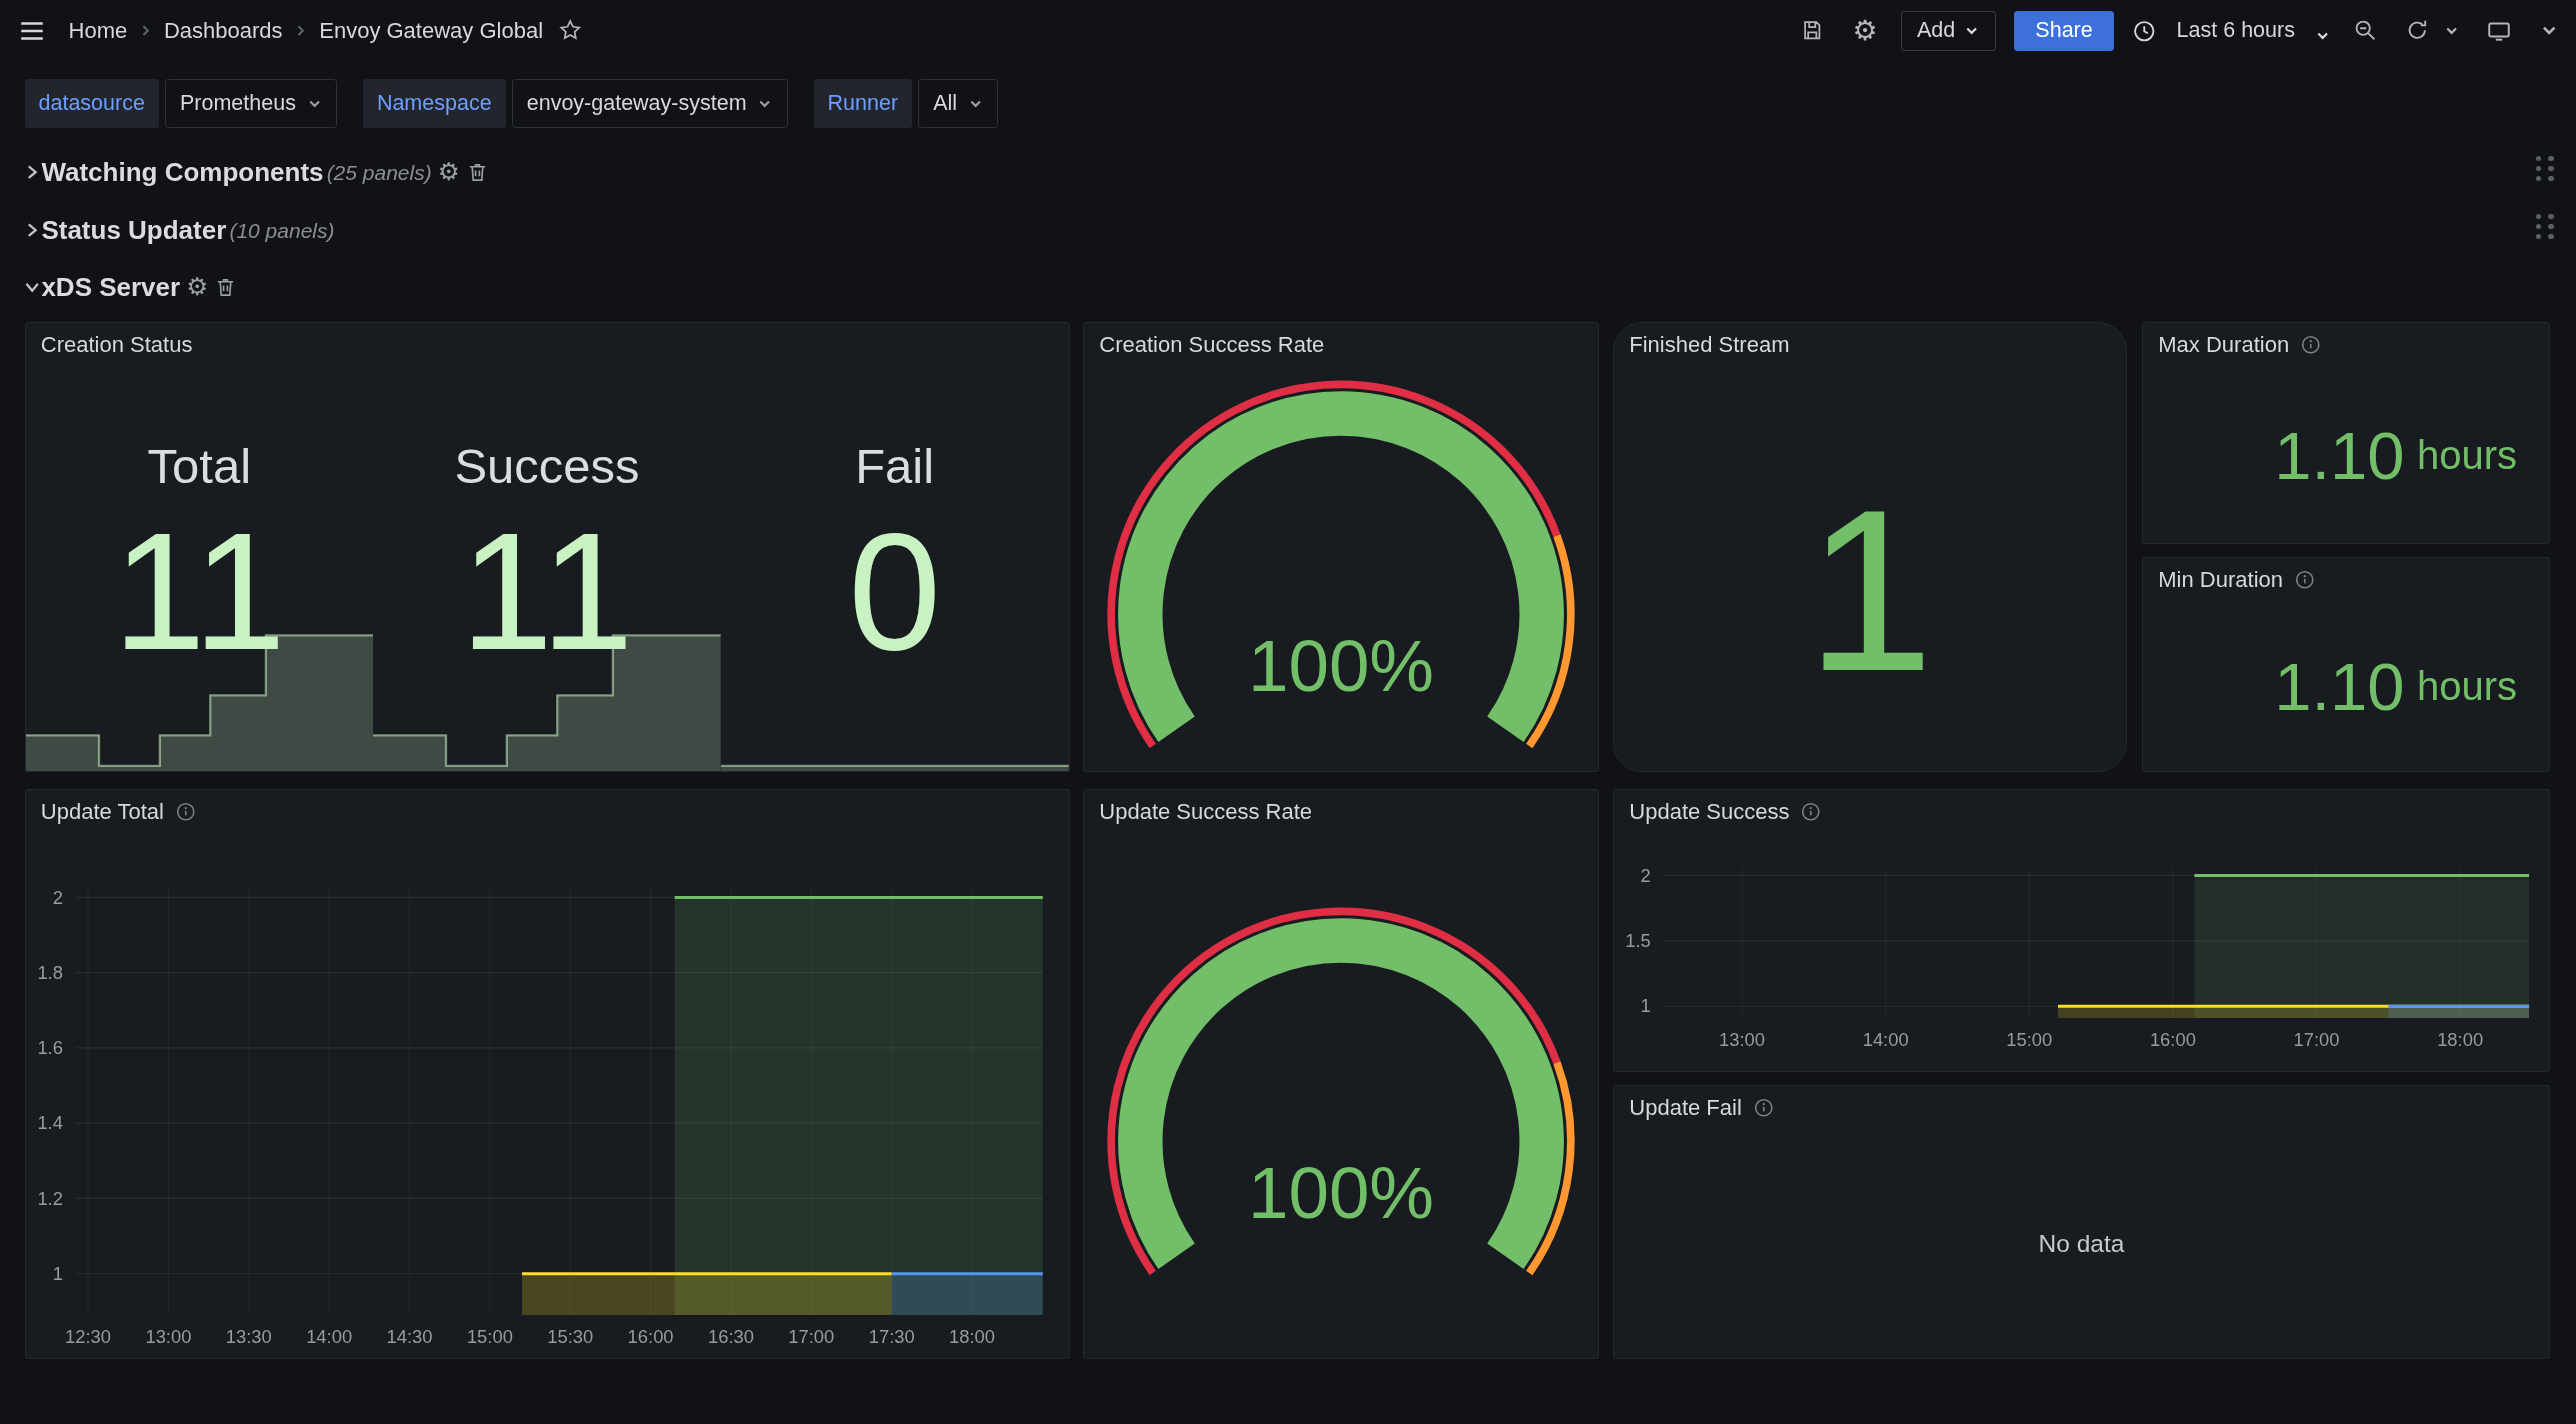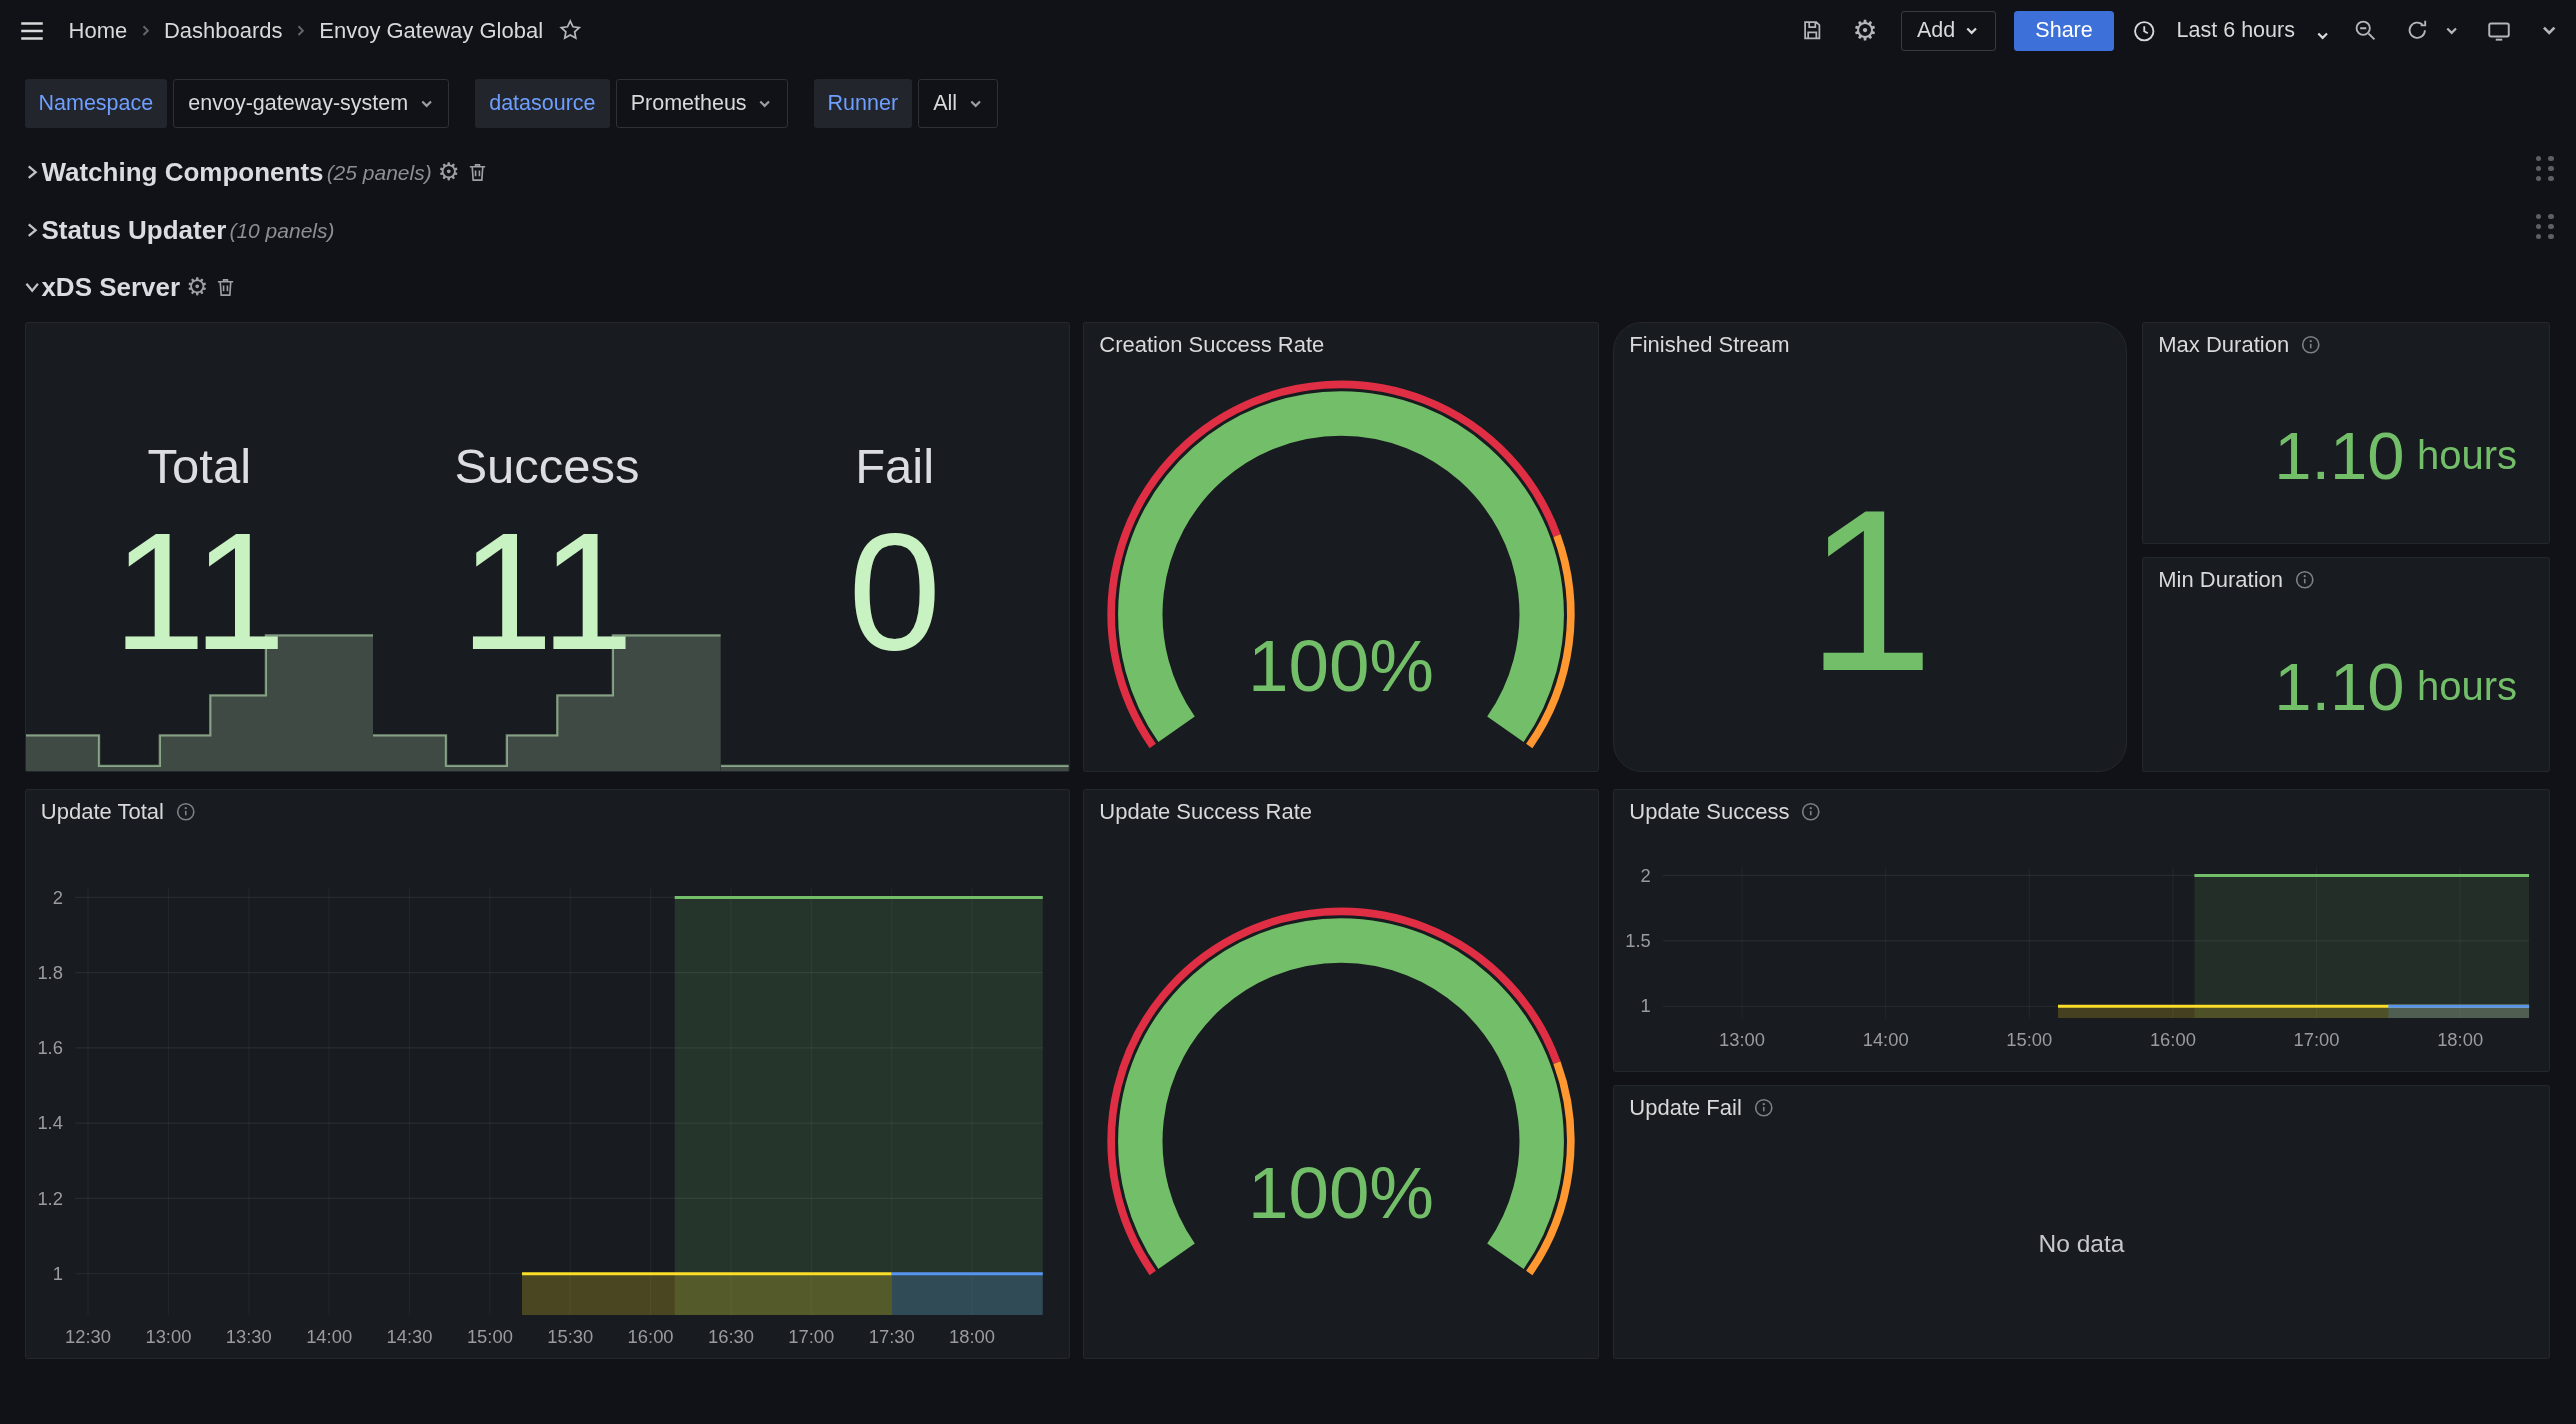--- a/index.html
+++ b/index.html
@@ -166,34 +166,34 @@
     <button class="iconbtn">
       <svg viewBox="0 0 14 14" width="18.4" height="18.4">
           <path d="M3 5l4 4 4-4" stroke="currentColor" stroke-width="2" fill="none"></path>
         </svg>
     </button>
   </div>
 </header>
 
 <div class="varbar">
   <div class="vargroup">
-    <span class="varlabel">Namespace</span>
+    <span class="varlabel">datasource</span>
     <button class="varvalue">
-      <span>envoy-gateway-system</span>
+      <span>Prometheus</span>
       <span class="chev">
           <svg viewBox="0 0 14 14" width="15.3" height="15.3">
             <path d="M3 5l4 4 4-4" stroke="currentColor" stroke-width="2" fill="none"></path>
           </svg>
         </span>
     </button>
   </div>
   <div class="vargroup">
-    <span class="varlabel">datasource</span>
+    <span class="varlabel">Namespace</span>
     <button class="varvalue">
-      <span>Prometheus</span>
+      <span>envoy-gateway-system</span>
       <span class="chev">
           <svg viewBox="0 0 14 14" width="15.3" height="15.3">
             <path d="M3 5l4 4 4-4" stroke="currentColor" stroke-width="2" fill="none"></path>
           </svg>
         </span>
     </button>
   </div>
   <div class="vargroup">
     <span class="varlabel">Runner</span>
     <button class="varvalue">
@@ -262,20 +262,23 @@
       <span class="gear-glyph" style="font-size:24.5px;">⚙</span>
     </button>
   <button class="row-icon">
     <svg viewBox="0 0 24 24" width="23" height="23">
         <path d="M4 6h16M10 6V4h4v2M6.5 6l1 14h9l1-14M10 10v6M14 10v6" fill="none" stroke="currentColor" stroke-width="1.7"></path>
       </svg>
   </button>
 </div>
 
 <section class="panel" id="p-creation-status">
+  <header class="panel-header">
+    <h2 class="panel-title">Creation Status</h2>
+  </header>
   <div class="panel-body stat3">
     <div class="stat-col">
       <div class="stat-label">Total</div>
       <div class="stat-value">11</div>
       <svg class="spark" viewBox="0 0 454 180">
           <path d="M0 180 L0 133.5 L95.34 133.5 L95.34 173.52 L174.79 173.52 L174.79 133.5 L240.62 133.5 L240.62 81.3 L313.26 81.3 L313.26 3 L454 3 L454 180 Z" fill="rgba(200,242,194,0.22)"></path>
           <path d="M0 133.5 L95.34 133.5 L95.34 173.52 L174.79 173.52 L174.79 133.5 L240.62 133.5 L240.62 81.3 L313.26 81.3 L313.26 3 L454 3" stroke="rgba(200,242,194,0.55)" stroke-width="3" fill="none"></path>
         </svg>
     </div>
     <div class="stat-col">

